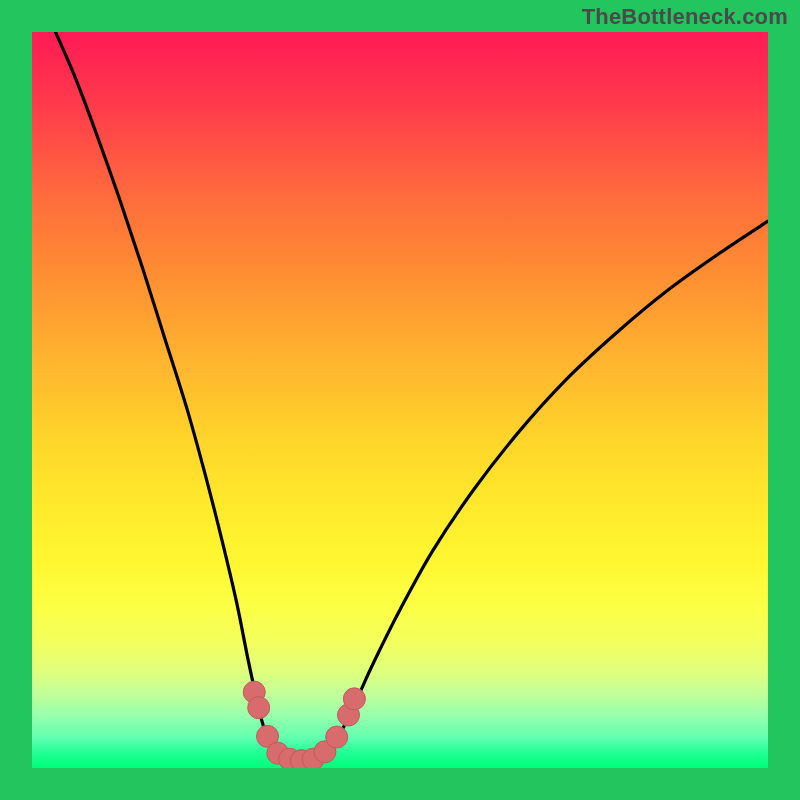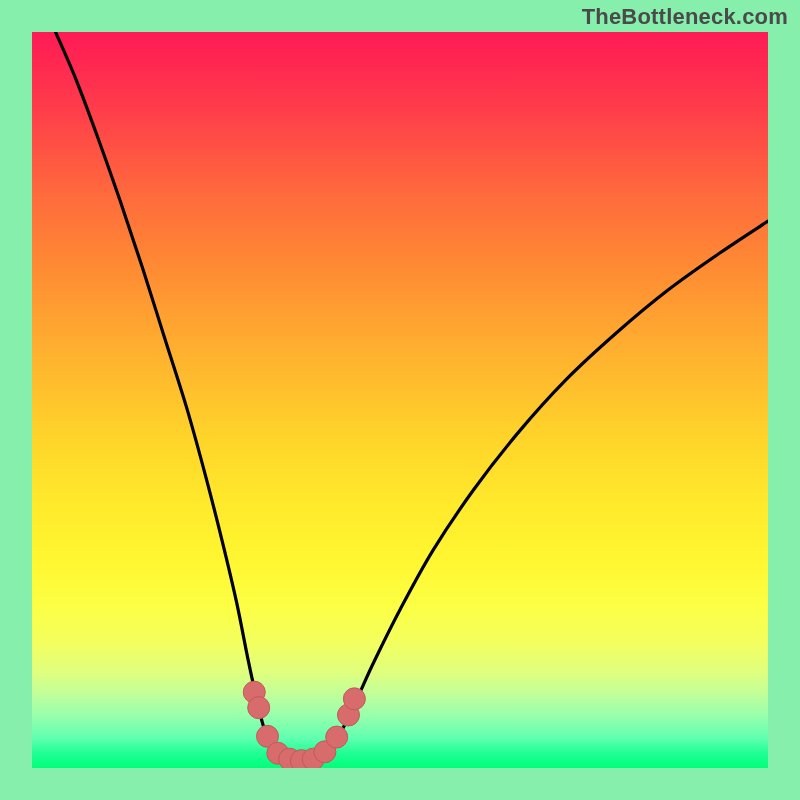--- a/index.html
+++ b/index.html
@@ -7,21 +7,21 @@
     padding: 0;
     width: 800px;
     height: 800px;
     overflow: hidden;
     background: #fff;
   }
   .frame {
     position: relative;
     width: 800px;
     height: 800px;
-    background: #86efac;
+    background: #22c55e;
   }
   .watermark {
     position: absolute;
     top: 4px;
     right: 12px;
     font-family: Arial, Helvetica, sans-serif;
     font-size: 22px;
     font-weight: 600;
     color: #4a4a4a;
     letter-spacing: 0.2px;

